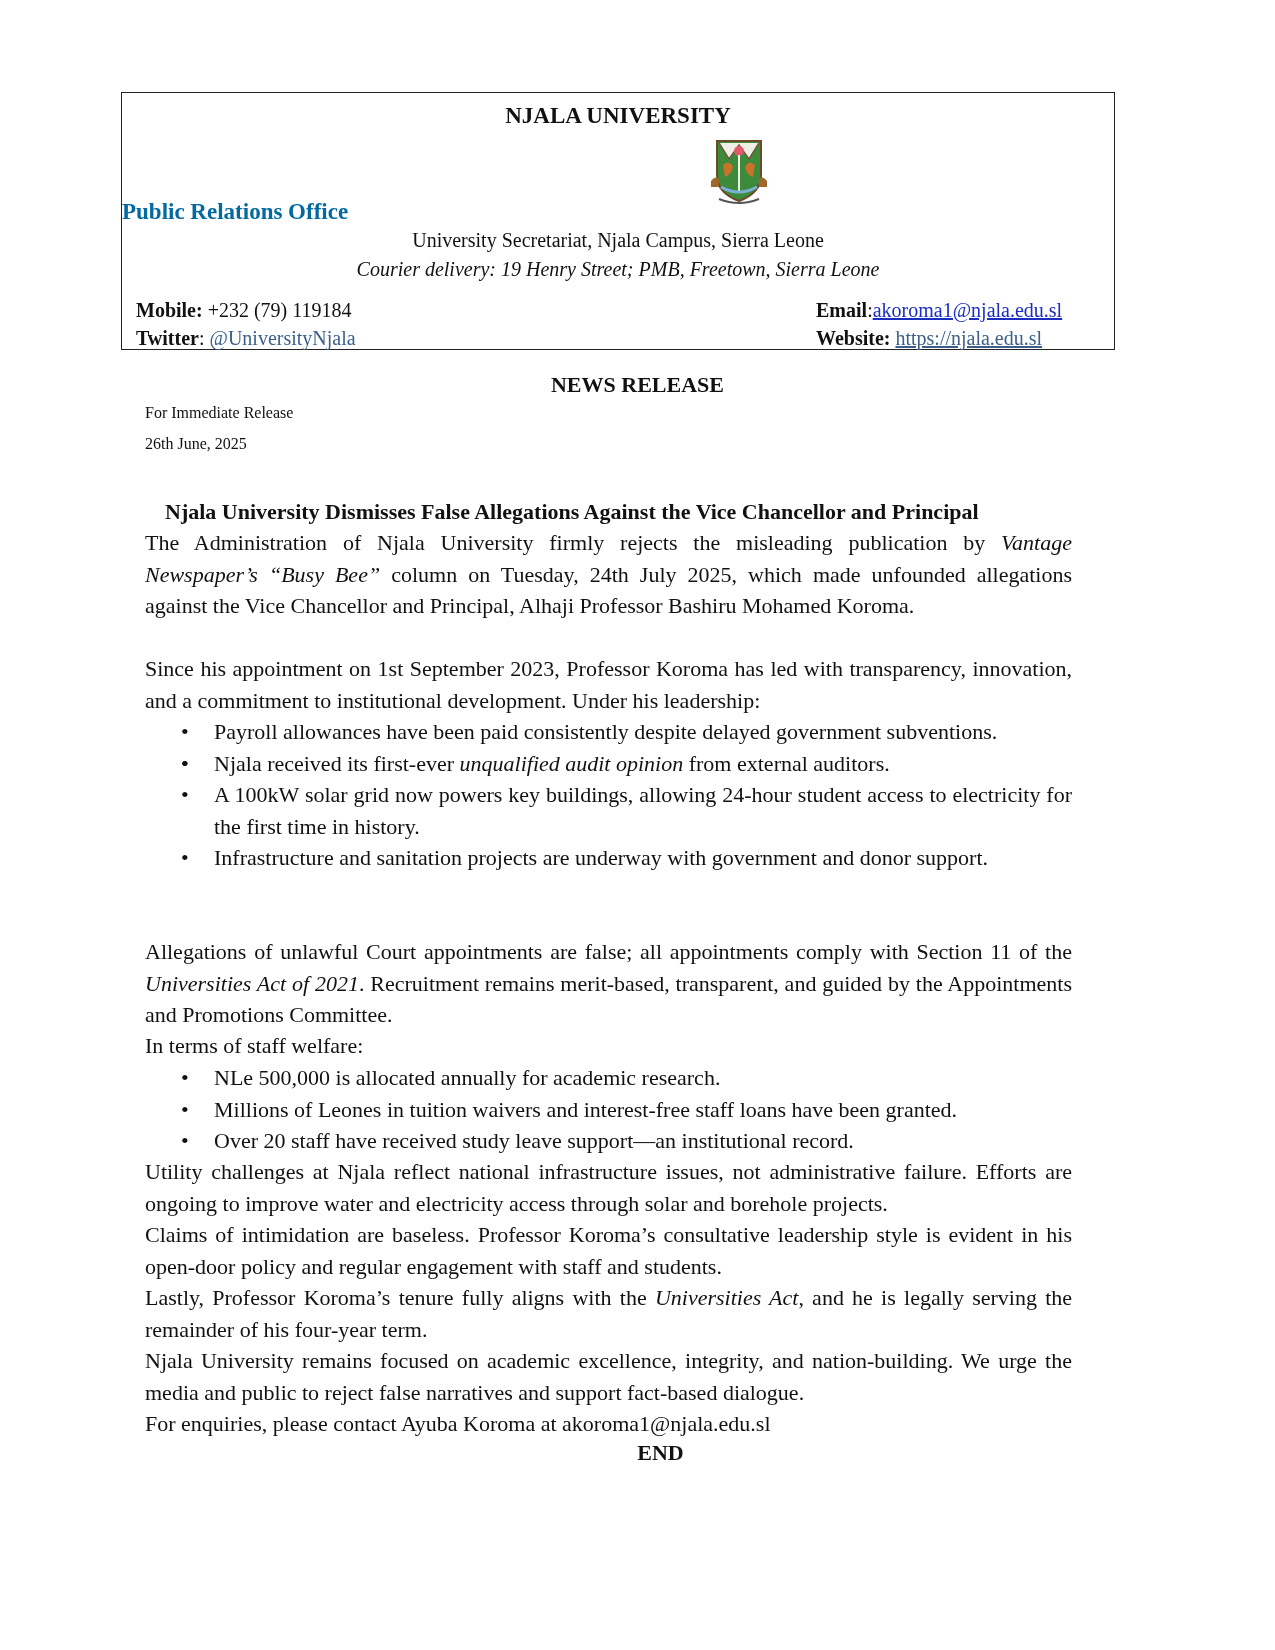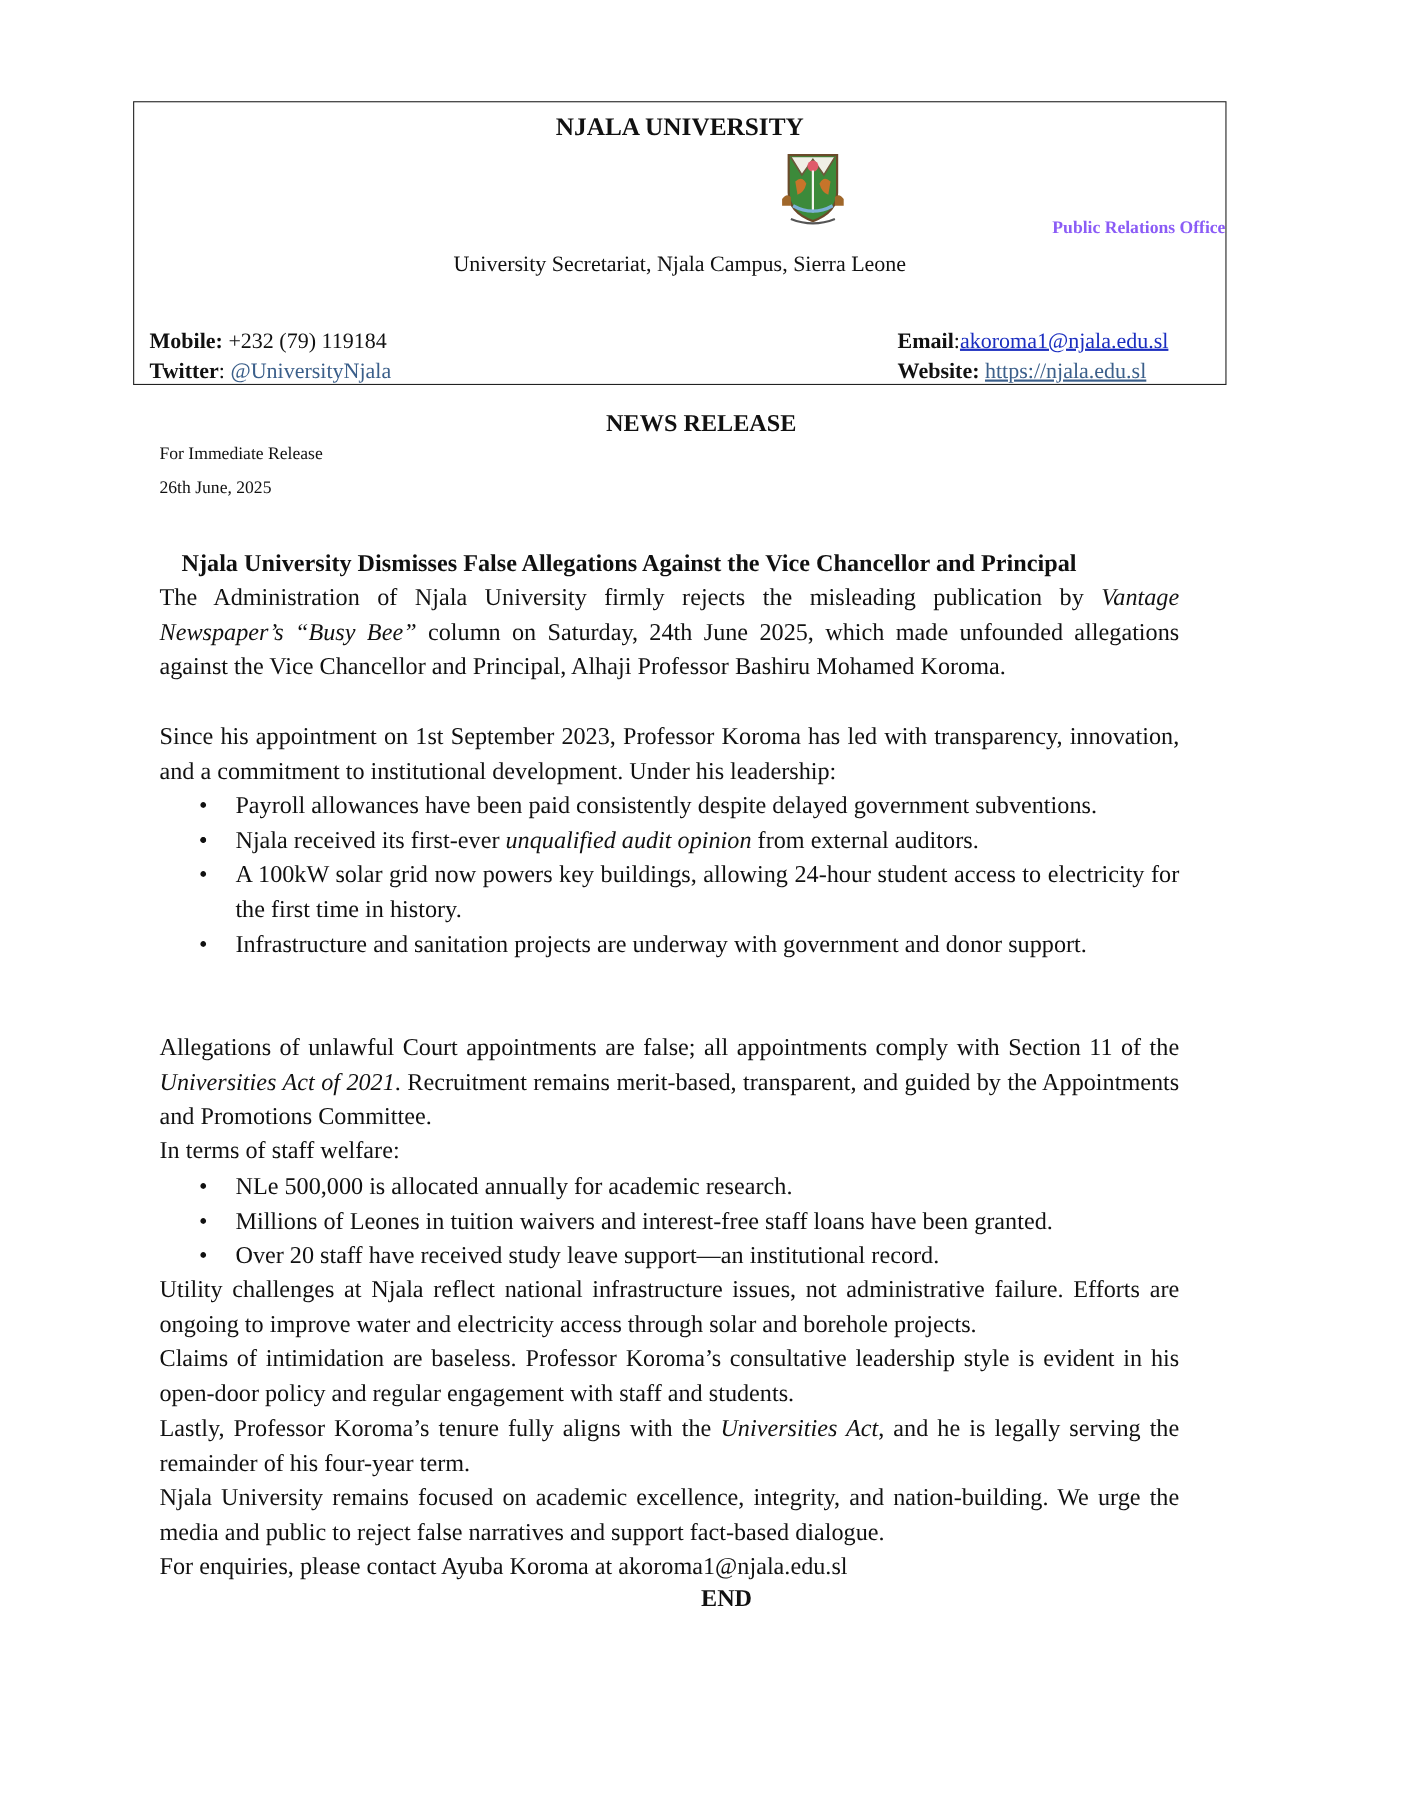--- a/index.html
+++ b/index.html
@@ -1,20 +1,20 @@
 <!DOCTYPE html>
 <html><head>
 <meta charset="utf-8">
 <style>
   html, body { margin: 0; padding: 0; background: #ffffff; }
   body { width: 1275px; height: 1650px; position: relative; font-family: "Liberation Serif", serif; color: #111; overflow: hidden; }
   .letterhead { position: absolute; left: 121px; top: 92px; width: 994px; height: 258px; border: 1.5px solid #222; box-sizing: border-box; padding-left: 13px; }
   .lh-title { position: absolute; left: 0; right: 0; top: 10px; text-align: center; font-weight: bold; font-size: 23px; }
   .crest { position: absolute; left: 587px; top: 44px; width: 60px; height: 68px; }
-  .lh-office { position: absolute; left: 0; right: 0; top: 106px; text-align: right; font-weight: bold; font-size: 16px; color: #8b5cf6; }
+  .lh-office { position: absolute; left: 0; right: 0; top: 106px; text-align: left; font-weight: bold; font-size: 23px; color: #0369a1; }
   .lh-addr { position: absolute; left: 0; right: 0; top: 136px; text-align: center; font-size: 20px; }
   .lh-courier { position: absolute; left: 0; right: 0; top: 165px; text-align: center; font-size: 20px; font-style: italic; }
   .lh-row { position: absolute; font-size: 20px; white-space: nowrap; margin-top: 12px; }
   .lh-row b { font-weight: bold; }
   .link { color: #1a2dbf; text-decoration: underline; }
   .twit { color: #3b5f8a; }
   .web { color: #3b5f8a; text-decoration: underline; }
   .center-bold { position: absolute; left: 0; right: 0; text-align: center; font-weight: bold; font-size: 22px; }
   .line { position: absolute; left: 145px; font-size: 16px; white-space: nowrap; }
   .para { position: absolute; left: 145px; width: 927px; font-size: 22px; line-height: 31.5px; text-align: justify; }
@@ -36,20 +36,21 @@
     <rect x="29" y="18" width="2" height="38" fill="#f5f5f0"></rect>
     <path d="M14 28 q6 -6 10 2 q-2 8 -8 10 z" fill="#c7742a"></path>
     <path d="M46 28 q-6 -6 -10 2 q2 8 8 10 z" fill="#c7742a"></path>
     <path d="M12 50 q18 10 36 0" fill="none" stroke="#7ab0d6" stroke-width="3"></path>
     <path d="M2 44 q4 -6 8 -2 v8 h-8 z" fill="#a0672a"></path>
     <path d="M58 44 q-4 -6 -8 -2 v8 h8 z" fill="#a0672a"></path>
     <path d="M10 62 q20 8 40 0" fill="none" stroke="#555" stroke-width="2"></path>
   </svg>
   <div class="lh-office">Public Relations Office</div>
   <div class="lh-addr">University Secretariat, Njala Campus, Sierra Leone</div>
+  <div class="lh-courier">Courier delivery: 19 Henry Street; PMB, Freetown, Sierra Leone</div>
 
   <div class="lh-row" style="left:14px; top:194px;">
     <b>Mobile:</b><span> +232 (79) 119184</span>
   </div>
   <div class="lh-row" style="left:14px; top:222px;">
     <b>Twitter</b><span>: </span><span class="twit">@UniversityNjala</span>
   </div>
   <div class="lh-row" style="left:694px; top:194px;">
     <b>Email</b><span>:</span><span class="link">akoroma1@njala.edu.sl</span>
   </div>
@@ -58,21 +59,21 @@
   </div>
 </div>
 
 <div class="center-bold" style="top:372px;">NEWS RELEASE</div>
 <div class="line" style="top:404px;">For Immediate Release</div>
 <div class="line" style="top:435px;">26th June, 2025</div>
 
 <div class="headline" style="top:499px;">Njala University Dismisses False Allegations Against the Vice Chancellor and Principal</div>
 
 <div class="para" style="top:527px;">
-  <span>The Administration of Njala University firmly rejects the misleading publication by </span><i>Vantage Newspaper’s “Busy Bee”</i><span> column on Saturday, 24th June 2025, which made unfounded allegations against the Vice Chancellor and Principal, Alhaji Professor Bashiru Mohamed Koroma.</span>
+  <span>The Administration of Njala University firmly rejects the misleading publication by </span><i>Vantage Newspaper’s “Busy Bee”</i><span> column on Tuesday, 24th July 2025, which made unfounded allegations against the Vice Chancellor and Principal, Alhaji Professor Bashiru Mohamed Koroma.</span>
 </div>
 
 <div class="para" style="top:653px;">Since his appointment on 1st September 2023, Professor Koroma has led with transparency, innovation, and a commitment to institutional development. Under his leadership:</div>
 
 <ul class="bullets" style="top:716px;">
   <li><span class="dot">•</span><span>Payroll allowances have been paid consistently despite delayed government subventions.</span></li>
   <li><span class="dot">•</span></li>
   <li><span class="dot">•</span><span>Njala received its first-ever </span><i>unqualified audit opinion</i><span> from external auditors.</span></li>
   <li><span class="dot">•</span><span>A 100kW solar grid now powers key buildings, allowing 24-hour student access to electricity for the first time in history.</span></li>
   <li><span class="dot">•</span><span>Infrastructure and sanitation projects are underway with government and donor support.</span></li>

